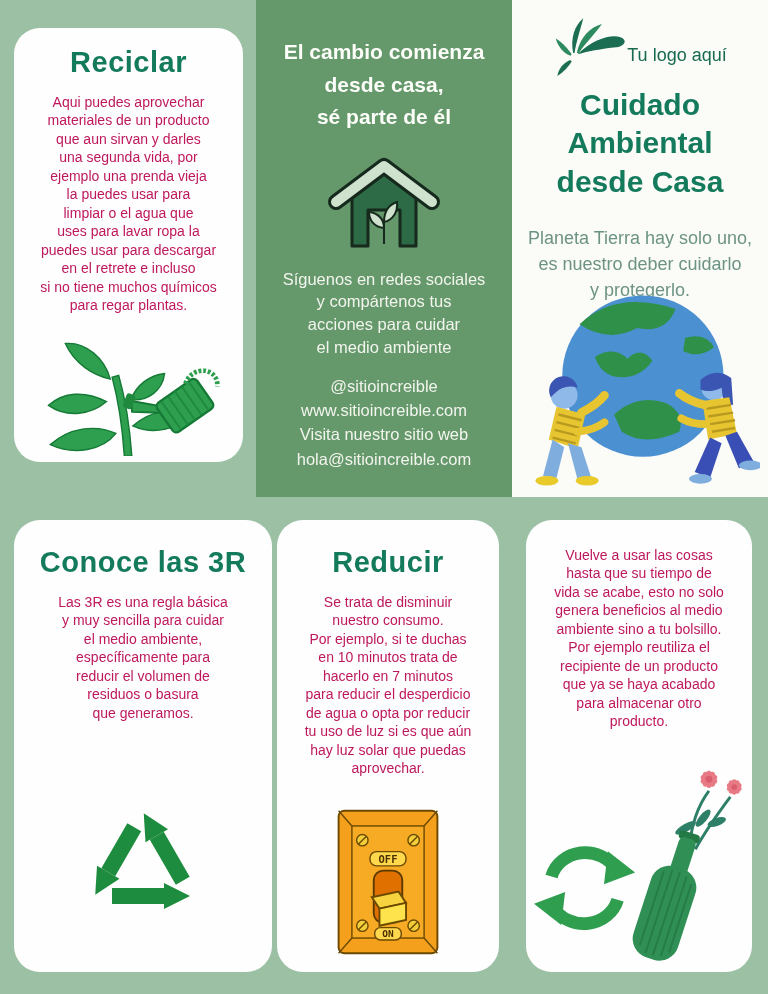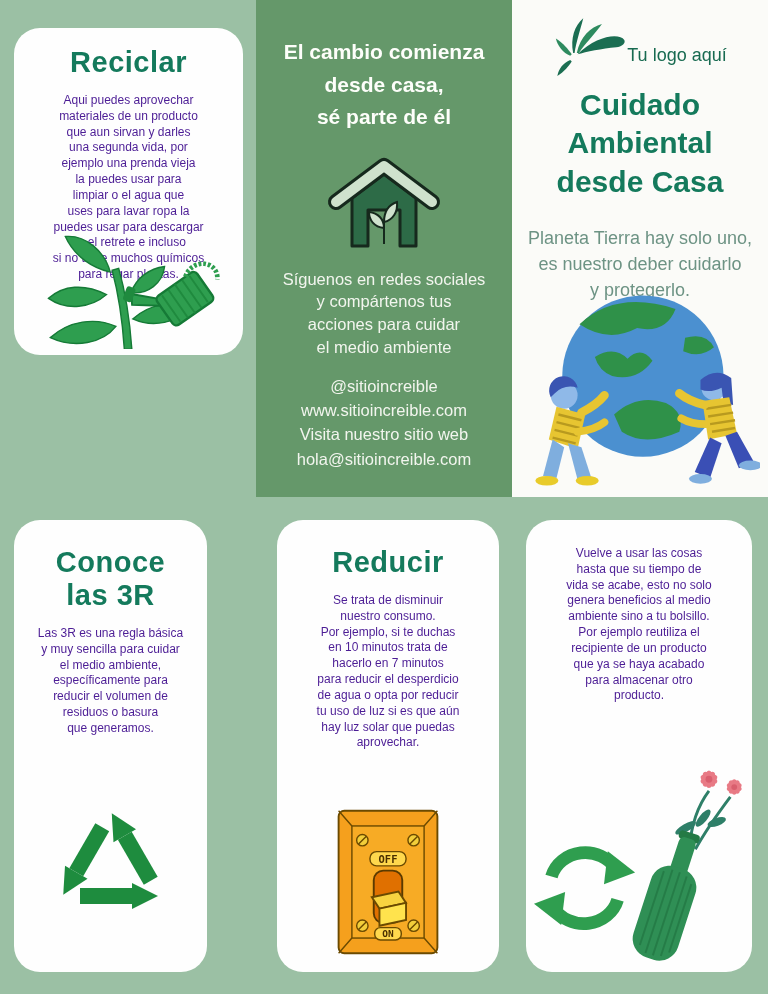--- a/index.html
+++ b/index.html
@@ -4,32 +4,32 @@
 <style>
   html,body{margin:0;padding:0;}
   .page{
     position:relative;width:768px;height:994px;overflow:hidden;
     background:#9bc0a4;
     font-family:"Liberation Sans","DejaVu Sans",sans-serif;
   }
   .panel{position:absolute;box-sizing:border-box;text-align:center;}
   .card{background:#fefefe;border-radius:26px;}
   
-  .pA{left:14px;top:28px;width:229px;height:327px;padding:18px 8px 0;}
+  .pA{left:14px;top:28px;width:229px;height:434px;padding:18px 8px 0;}
   .pB{left:256px;top:0;width:256px;height:497px;background:#65986a;color:#f2f5ee;padding:36px 10px 0;}
   .pC{left:512px;top:0;width:256px;height:497px;background:#fbfbf8;padding:14px 8px 0;}
   
-  .pD{left:14px;top:520px;width:193px;height:452px;padding:26px 18px 0;}
+  .pD{left:14px;top:520px;width:258px;height:452px;padding:26px 18px 0;}
   .pE{left:277px;top:520px;width:222px;height:452px;padding:26px 14px 0;}
   .pF{left:526px;top:520px;width:226px;height:452px;padding:26px 6px 0;}
 
   h1.big{margin:0 0 14px;font-size:29px;font-weight:bold;color:#147a5c;letter-spacing:.5px;}
   .pC h1{margin:10px 0 24px;font-size:30px;line-height:1.28;font-weight:bold;color:#147a5c;white-space:pre-line;}
   .pB h2{margin:0 0 20px;font-size:21px;line-height:1.55;font-weight:bold;color:#fdfefa;white-space:pre-line;}
-  .body-text{margin:0;font-size:12px;line-height:1.32;color:#4c1d95;white-space:pre-line;}
+  .body-text{margin:0;font-size:14px;line-height:1.32;color:#be185d;white-space:pre-line;}
   .pB .body-text{color:#f2f5ee;font-size:16.5px;line-height:1.38;}
   .subtitle{margin:0;font-size:18px;line-height:1.45;color:#6d9384;white-space:pre-line;}
   .contact{margin:16px 0 0;font-size:16.5px;line-height:1.35;color:#f2f5ee;}
   .contact div{margin:2px 0;}
   .visit{margin-top:22px;}
   .email{margin-top:24px;}
   .logo-row{display:flex;align-items:flex-end;justify-content:center;gap:2px;}
   .logo-text{font-size:18px;color:#176a50;padding-bottom:10px;}
   .illus{position:absolute;}
   .illusA{left:12px;bottom:6px;}

